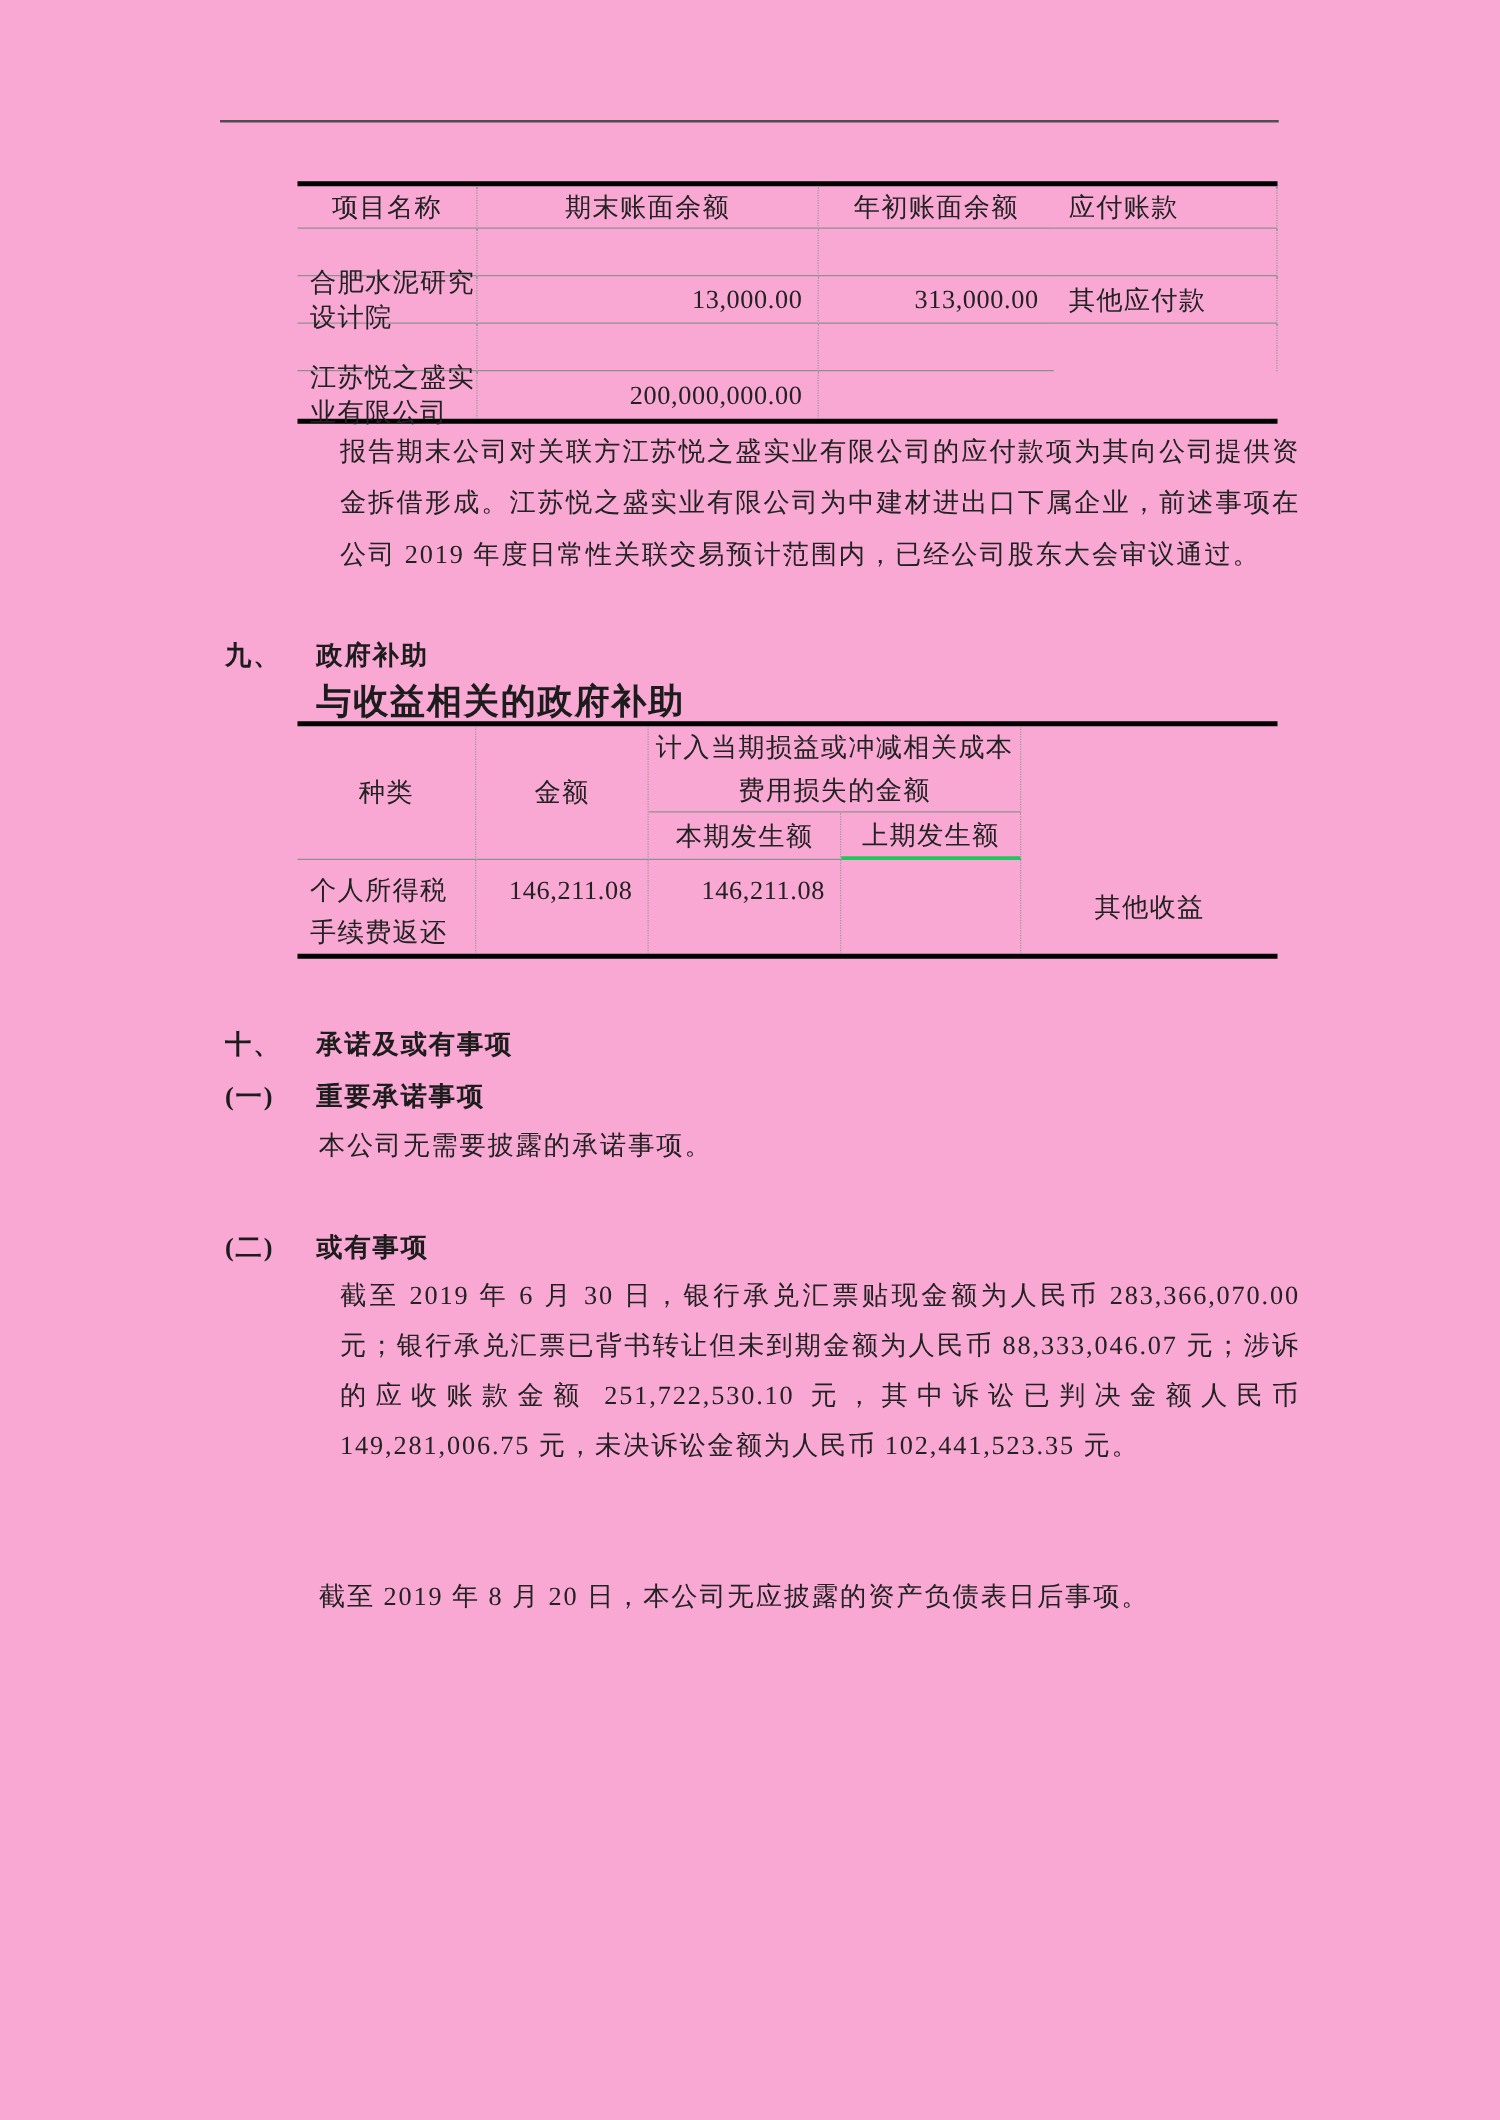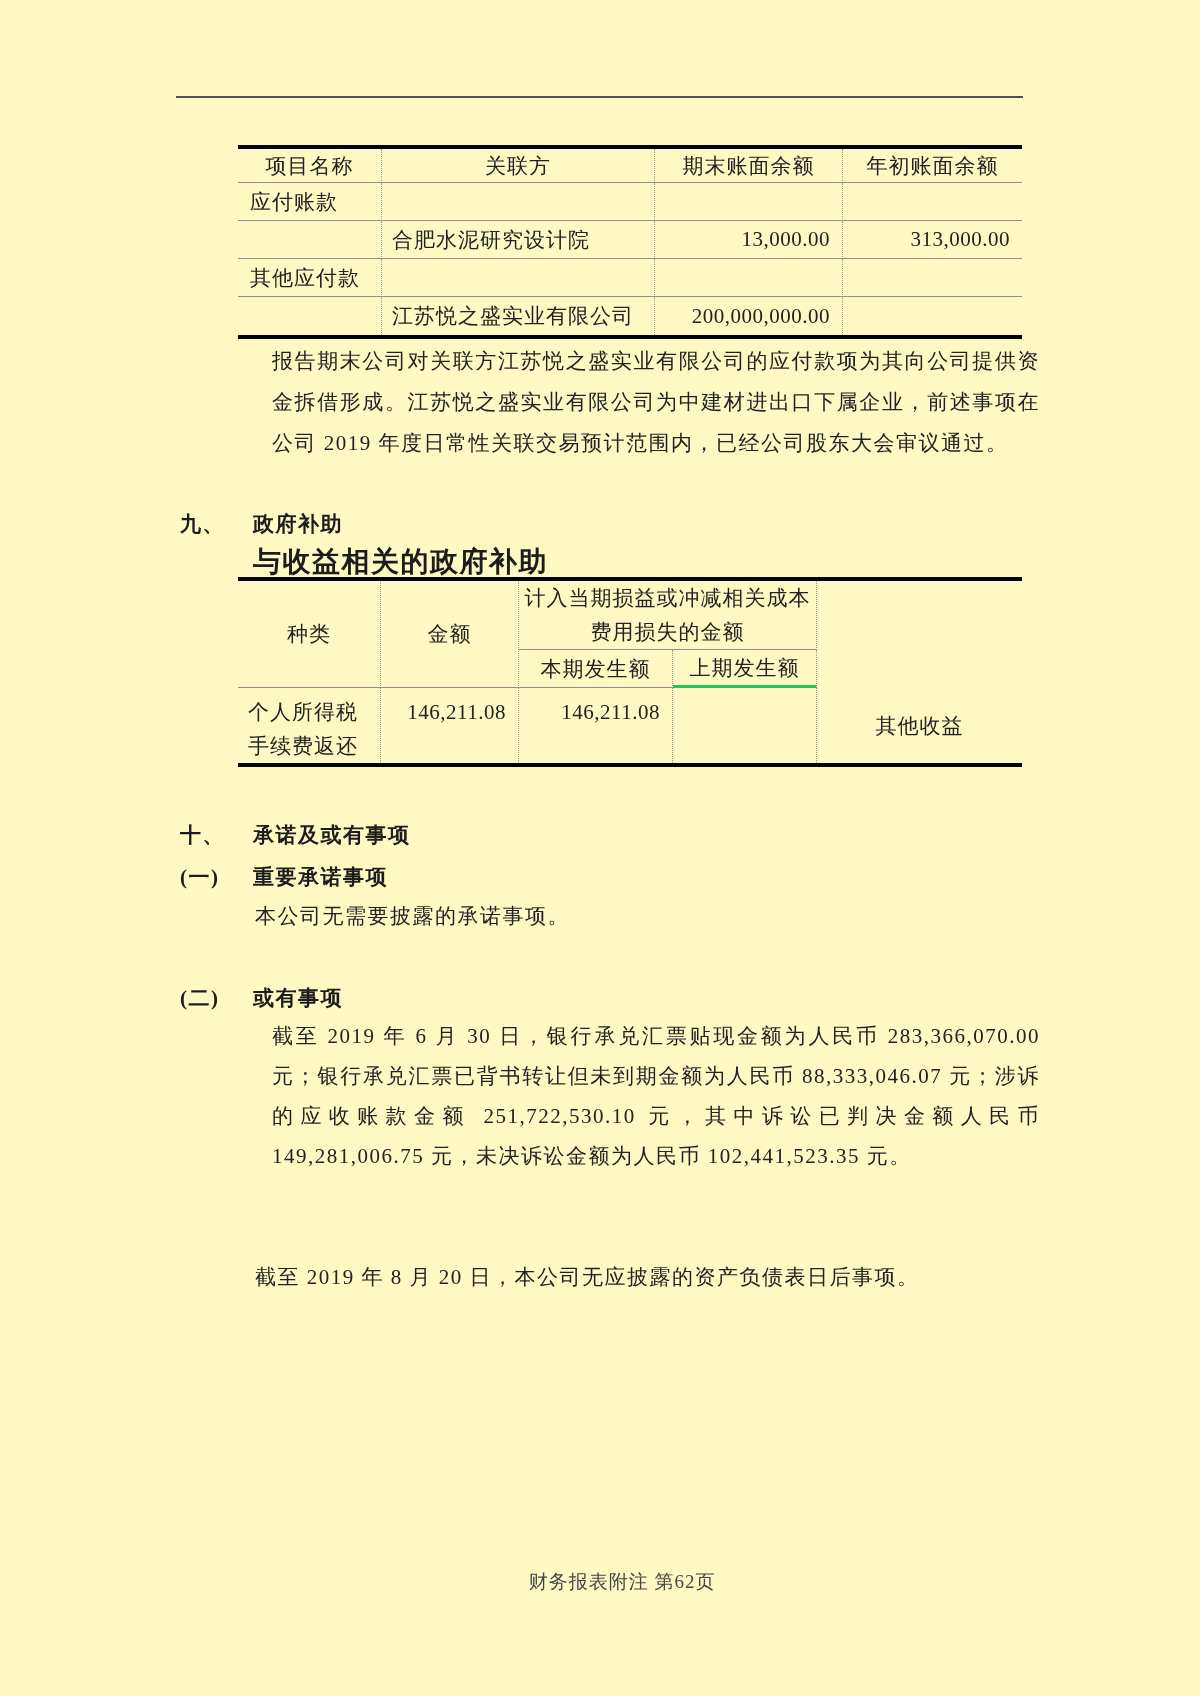--- a/index.html
+++ b/index.html
@@ -1,19 +1,19 @@
 <!DOCTYPE html>
 <html lang="zh"><head>
 <meta charset="utf-8">
 <style>
   html,body{margin:0;padding:0;background:#ffffff;}
   .page{
     position:relative;
     width:1200px;height:1696px;
-    background:#fef9c3;
+    background:#f9a8d4;
     font-family:"Liberation Serif","DejaVu Serif",serif;
     color:#222222;
     overflow:hidden;
   }
   *{box-sizing:border-box;}
 
   
   .top-rule{position:absolute;left:176px;top:96px;width:847px;height:2px;background:#4f4f4f;}
 
   
@@ -80,21 +80,20 @@
 </style>
 </head>
 <body>
 
 <div class="page">
 
   <div class="top-rule"></div>
 
   <div class="t1">
     <div class="c hd colsep">项目名称</div>
-    <div class="c hd colsep">关联方</div>
     <div class="c hd colsep">期末账面余额</div>
     <div class="c hd">年初账面余额</div>
 
     <div class="c item colsep">应付账款</div>
     <div class="c party colsep"></div>
     <div class="c num colsep"></div>
     <div class="c num"></div>
 
     <div class="c item colsep"></div>
     <div class="c party colsep">合肥水泥研究设计院</div>
@@ -146,15 +145,14 @@
   <div class="single" style="top:896px">本公司无需要披露的承诺事项。</div>
 
   <div class="sec" style="top:978px">
     <span class="secnum">(二)</span>
     <span>或有事项</span>
   </div>
   <div class="para" style="top:1016px;line-height:40px">截至 2019 年 6 月 30 日，银行承兑汇票贴现金额为人民币 283,366,070.00 元；银行承兑汇票已背书转让但未到期金额为人民币 88,333,046.07 元；涉诉的应收账款金额 251,722,530.10 元，其中诉讼已判决金额人民币 149,281,006.75 元，未决诉讼金额为人民币 102,441,523.35 元。</div>
 
   <div class="single" style="top:1257px">截至 2019 年 8 月 20 日，本公司无应披露的资产负债表日后事项。</div>
 
-  <div class="footer">财务报表附注 第62页</div>
 
 </div>
 
 </body></html>

